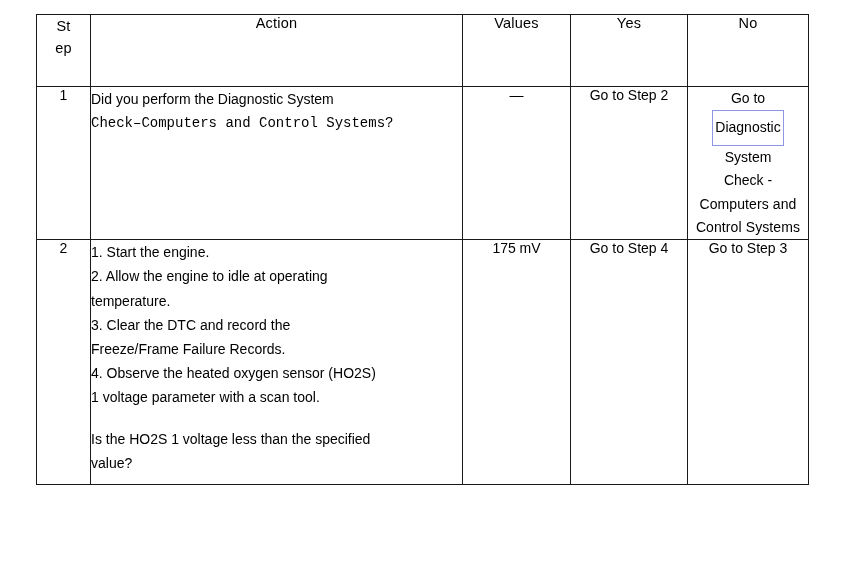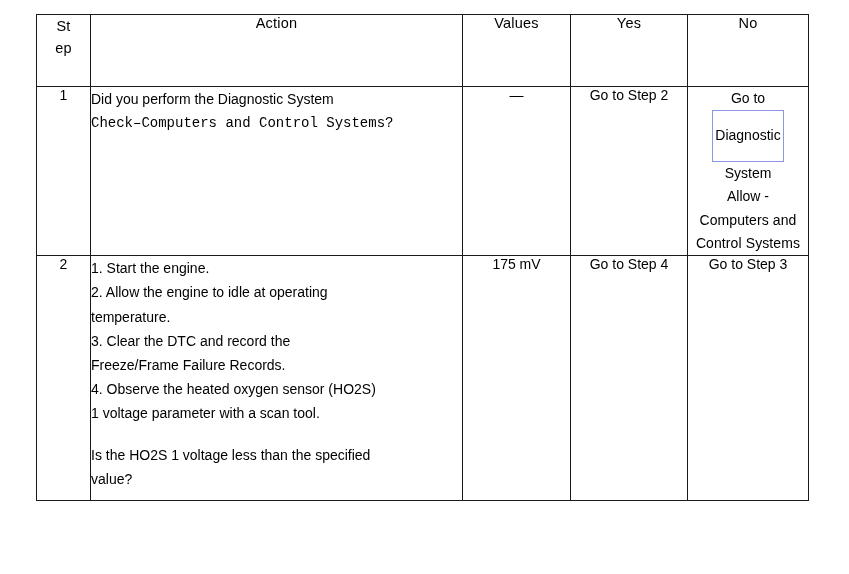--- a/index.html
+++ b/index.html
@@ -99,21 +99,21 @@
   }
 
   .no-stack {
     text-align: center;
     font-size: 14px;
     line-height: 1.67;
   }
   .no-stack .boxed {
     display: inline-block;
     border: 1.4px solid #8f96e8;
-    padding: 16px 2px;
+    padding: 8px 2px;
     line-height: 1.25;
     background: #ffffff;
   }
   .no-stack .tight {
     letter-spacing: 0.1px;
   }
 
   .r1-action { height: 148px; margin-left: 44px; }
   .r2-action { height: 244px; }
 </style>
@@ -150,21 +150,21 @@
       </td>
       <td class="values-cell">
         <span class="dash">—</span>
       </td>
       <td class="yn-cell">Go to Step 2</td>
       <td class="yn-cell top-stack">
         <div class="no-stack">
           <div>Go to</div>
           <div><span class="boxed">Diagnostic</span></div>
           <div>System</div>
-          <div>Allow -</div>
+          <div>Check -</div>
           <div class="tight">Computers  and</div>
           <div class="tight">Control Systems</div>
         </div>
       </td>
     </tr>
 
     <tr>
       <td class="step-num">2</td>
       <td class="action-cell r2-action">
         <div class="line">1.   Start the engine.</div>

